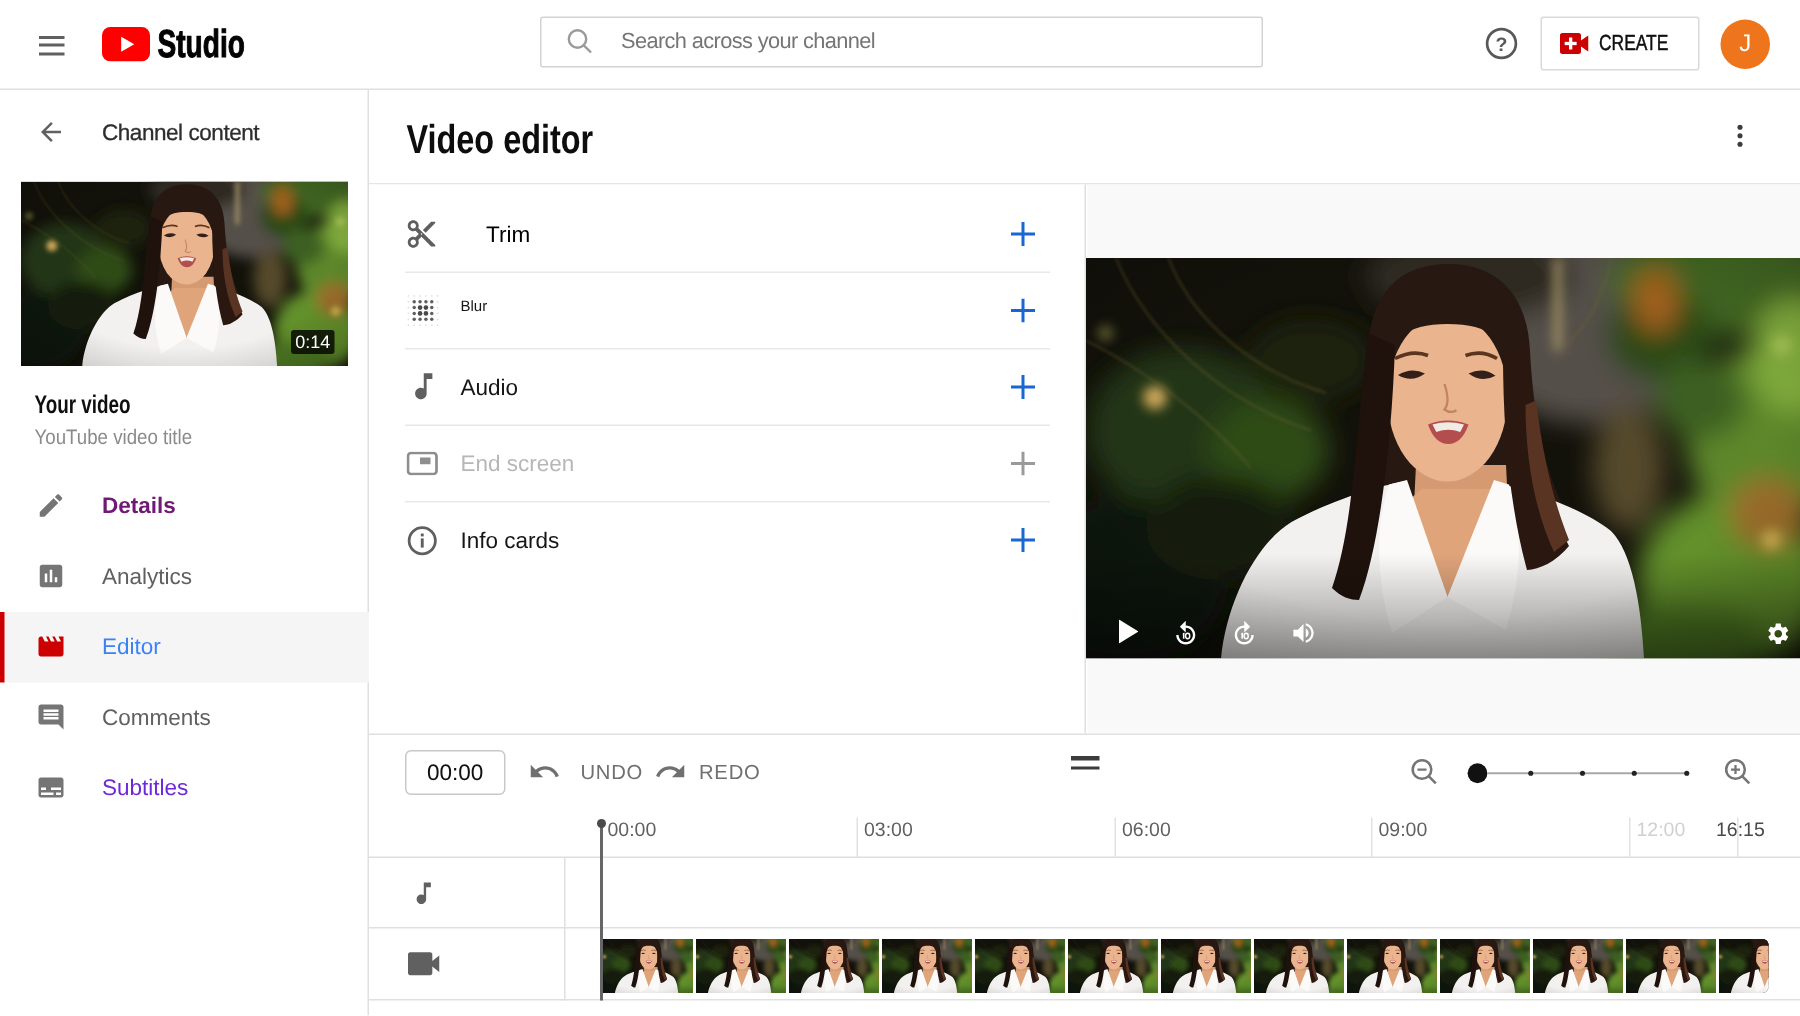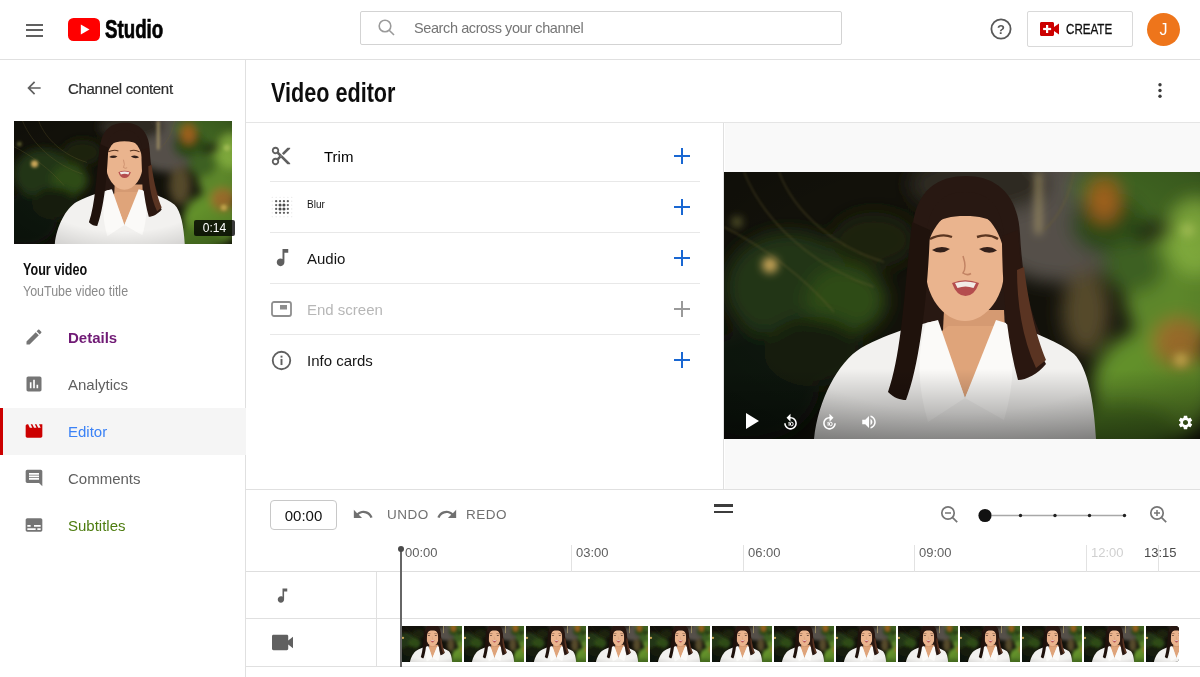--- a/index.html
+++ b/index.html
@@ -131,21 +131,21 @@
 <svg class="abs" style="left:24px;top:78px" width="20" height="20" viewBox="0 0 24 24">
   <path d="M20 11H7.83l5.59-5.59L12 4l-8 8 8 8 1.41-1.41L7.83 13H20v-2z" fill="#606060"></path>
 </svg>
 <div class="abs" style="left:68px;top:80px;font-size:15px;font-weight:500;letter-spacing:-0.3px;color:#2d2d2d;-webkit-text-stroke:0.2px #2d2d2d">Channel content</div>
 
 <div class="abs" style="left:14px;top:121px;width:218px;height:123px;overflow:hidden">
   <svg width="218" height="123" viewBox="0 0 476 267" preserveAspectRatio="xMidYMid slice">
       <use href="#scene"></use>
     </svg>
 </div>
-<div class="abs" style="left:194px;top:220px;width:41px;height:16px;background:rgba(0,0,0,0.78);border-radius:2px;color:#fff;font-size:12px;text-align:center;line-height:16px">0:14</div>
+<div class="abs" style="left:194px;top:220px;width:29px;height:16px;background:rgba(0,0,0,0.78);border-radius:2px;color:#fff;font-size:12px;text-align:center;line-height:16px">0:14</div>
 
 <div class="abs" style="left:23px;top:260px;font-size:17px;font-weight:bold;color:#0f0f0f;transform:scaleX(0.74);transform-origin:0 0">Your video</div>
 <div class="abs" style="left:23px;top:283px;font-size:14px;color:#8a8a8a;transform:scaleX(0.89);transform-origin:0 0">YouTube video title</div>
 
 <div class="abs" style="left:0;top:407.5px;width:246px;height:47px;background:#f5f5f5;border-left:3px solid #c00"></div>
 <div id="nav"></div>
 
 <svg class="abs" style="left:24px;top:327px" width="20" height="20" viewBox="0 0 24 24">
     <path d="M3 17.25V21h3.75L17.81 9.94l-3.75-3.75L3 17.25zM20.71 7.04c.39-.39.39-1.02 0-1.41l-2.34-2.34c-.39-.39-1.02-.39-1.41 0l-1.83 1.83 3.75 3.75 1.83-1.83z" fill="#757575"></path>
   </svg>
@@ -162,21 +162,21 @@
 <div class="abs" style="left:68px;top:423px;font-size:15px;font-weight:500;color:#3b82f6">Editor</div>
 
 <svg class="abs" style="left:24px;top:468px" width="20" height="20" viewBox="0 0 24 24">
     <path d="M21.99 4c0-1.1-.89-2-1.99-2H4c-1.1 0-2 .9-2 2v12c0 1.1.9 2 2 2h14l4 4-.01-18zM18 14H6v-2h12v2zm0-3H6V9h12v2zm0-3H6V6h12v2z" fill="#757575"></path>
   </svg>
 <div class="abs" style="left:68px;top:470px;font-size:15px;font-weight:500;color:#606060">Comments</div>
 
 <svg class="abs" style="left:24px;top:515px" width="20" height="20" viewBox="0 0 24 24">
     <path d="M20 4H4c-1.1 0-2 .9-2 2v12c0 1.1.9 2 2 2h16c1.1 0 2-.9 2-2V6c0-1.1-.9-2-2-2zM4 12h4v2H4v-2zm10 6H4v-2h10v2zm6 0h-4v-2h4v2zm0-4h-8v-2h8v2z" fill="#757575"></path>
   </svg>
-<div class="abs" style="left:68px;top:517px;font-size:15px;font-weight:500;color:#4d7c0f">Subtitles</div>
+<div class="abs" style="left:68px;top:517px;font-size:15px;font-weight:500;color:#6d28d9">Subtitles</div>
 
 <div class="abs" style="left:246px;top:60px;width:954px;height:63px;background:#fff;border-bottom:1px solid #e5e5e5"></div>
 <div class="abs" id="veTxt" style="left:270.5px;top:78px;font-size:27px;font-weight:bold;color:#0d0d0d;transform:scaleX(0.80);transform-origin:0 0">Video editor</div>
 <svg class="abs" style="left:1157.5px;top:83.3px" width="4" height="15" viewBox="0 0 4 15">
   <circle cx="2" cy="1.8" r="1.7" fill="#3c3c3c"></circle>
     <circle cx="2" cy="7.5" r="1.7" fill="#3c3c3c"></circle>
     <circle cx="2" cy="13.2" r="1.7" fill="#3c3c3c"></circle>
 </svg>
 
 <div class="abs" style="left:246px;top:123px;width:478px;height:366px;background:#fff;border-right:1px solid #e0e0e0"></div>
@@ -334,21 +334,21 @@
 <div class="abs" style="left:571px;top:545px;width:1px;height:27px;background:#e2e2e2"></div>
 <div class="abs" style="left:743px;top:545px;width:1px;height:27px;background:#e2e2e2"></div>
 <div class="abs" style="left:914px;top:545px;width:1px;height:27px;background:#e2e2e2"></div>
 <div class="abs" style="left:1086px;top:545px;width:1px;height:27px;background:#e2e2e2"></div>
 <div class="abs" style="left:1158px;top:545px;width:1px;height:27px;background:#e2e2e2"></div>
 <div class="abs" style="left:405px;top:545px;font-size:13px;color:#606060">00:00</div>
 <div class="abs" style="left:576px;top:545px;font-size:13px;color:#606060">03:00</div>
 <div class="abs" style="left:748px;top:545px;font-size:13px;color:#606060">06:00</div>
 <div class="abs" style="left:919px;top:545px;font-size:13px;color:#606060">09:00</div>
 <div class="abs" style="left:1091px;top:545px;font-size:13px;color:#d0d0d0">12:00</div>
-<div class="abs" style="left:1144px;top:545px;font-size:13px;color:#4a4a4a">13:15</div>
+<div class="abs" style="left:1144px;top:545px;font-size:13px;color:#4a4a4a">16:15</div>
 
 <div class="abs" style="left:246px;top:572px;width:954px;height:47px;background:#fff;border-bottom:1px solid #e0e0e0"></div>
 <div class="abs" style="left:246px;top:620px;width:954px;height:47px;background:#fff;border-bottom:1px solid #e0e0e0"></div>
 <div class="abs" style="left:376px;top:572px;width:1px;height:95px;background:#e0e0e0"></div>
 <svg class="abs" style="left:273px;top:586px" width="19" height="19" viewBox="0 0 24 24">
     <path d="M12 3v10.55c-.59-.34-1.27-.55-2-.55-2.21 0-4 1.79-4 4s1.79 4 4 4 4-1.79 4-4V7h4V3h-6z" fill="#606060"></path>
   </svg>
 <svg class="abs" style="left:272px;top:634px" width="21" height="17" viewBox="0 0 22 16">
     <path d="M1.5 0 C0.67 0 0 0.67 0 1.5 V14.5 C0 15.33 0.67 16 1.5 16 H15.5 C16.33 16 17 15.33 17 14.5 V10 L22 14 V2 L17 6 V1.5 C17 0.67 16.33 0 15.5 0 Z" fill="#606060"></path>
   </svg>

